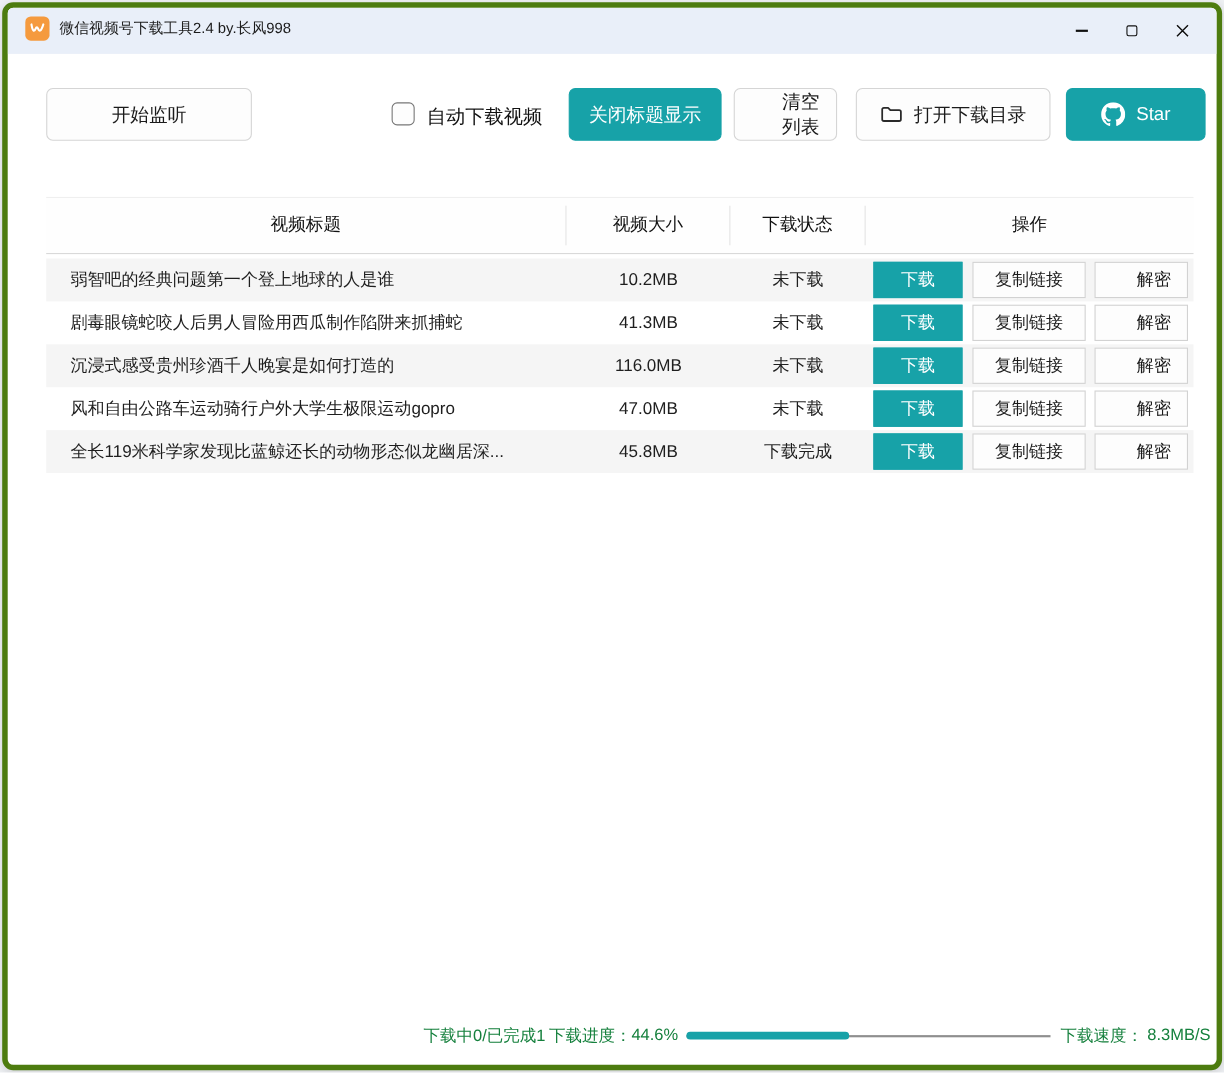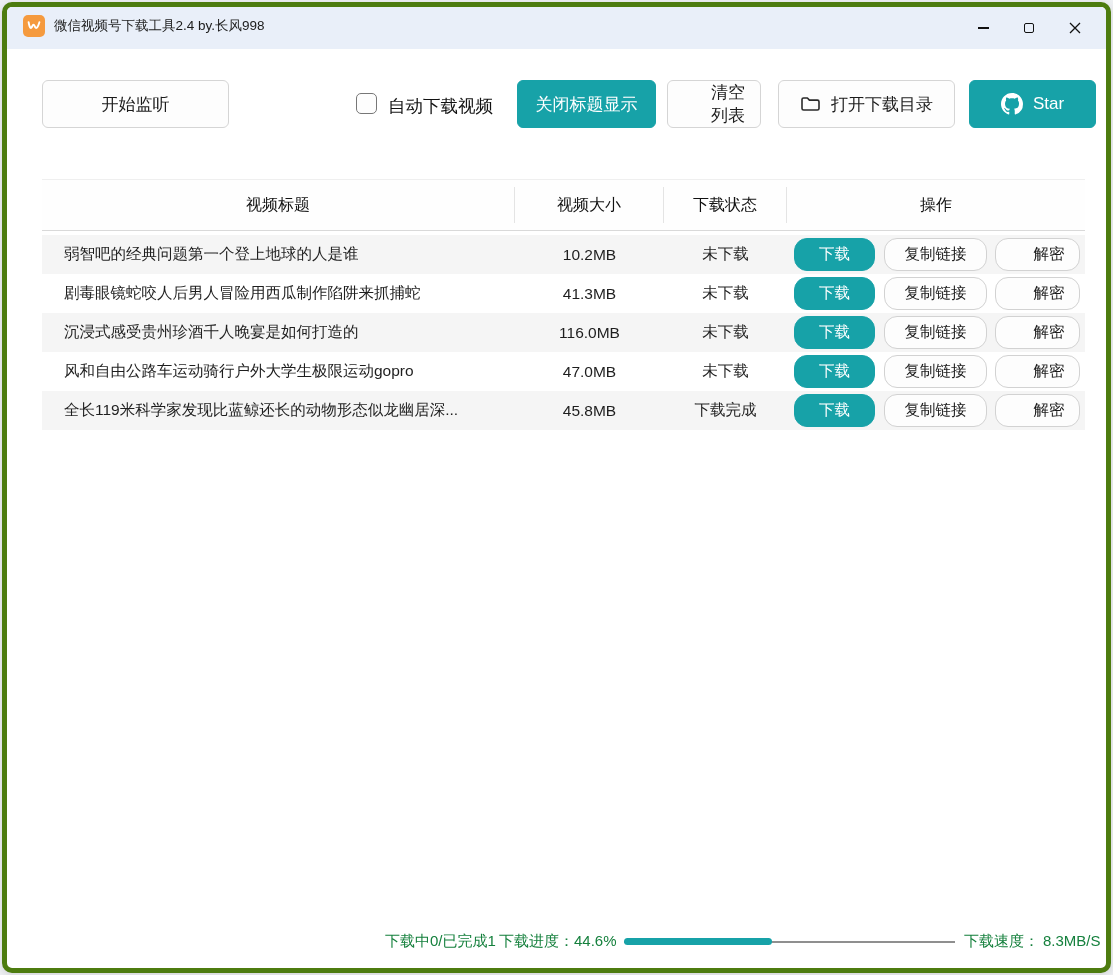--- a/index.html
+++ b/index.html
@@ -55,21 +55,21 @@
   .thead .th:last-child { border-right:none; }
   .tbody { margin-top:4px; }
   .row {
     display:grid; grid-template-columns:473px 149px 123px 298px;
     height:39px; align-items:center; font-size:15.5px; color:#1e1e1e;
   }
   .row.alt { background:#f5f5f5; }
   .cell-title { padding-left:22px; text-align:left; white-space:nowrap; overflow:hidden; }
   .cell-size, .cell-status { text-align:center; }
   .cell-actions { display:flex; align-items:center; }
-  .rbtn { height:33px; border-radius:13px; font-size:15.5px;
+  .rbtn { height:33px; border-radius:0; font-size:15.5px;
     display:flex; align-items:center; justify-content:center;
     background:#fdfdfd; border:1px solid #d2d2d2; color:#1b1b1b; }
   .rbtn.download { margin-left:7px; width:81px; background:var(--accent);
     border-color:var(--accent); color:#fff; }
   .rbtn.copy { margin-left:9px; width:103px; }
   .rbtn.decrypt { margin-left:8px; width:85px;padding-left:23px; }
 
   
   .statusbar { position:absolute; left:0; right:0; top:918px; height:36px; font-size:15px; color:#15803d; }
   .sb-counts { position:absolute; left:378px; top:7px; }

